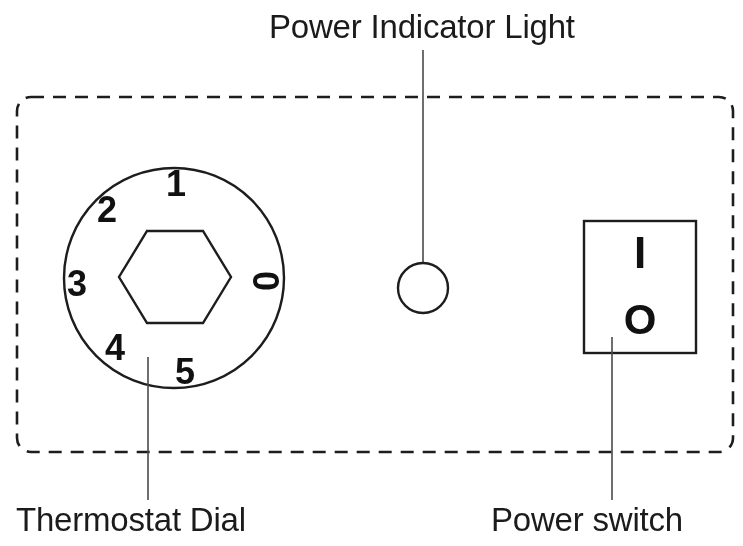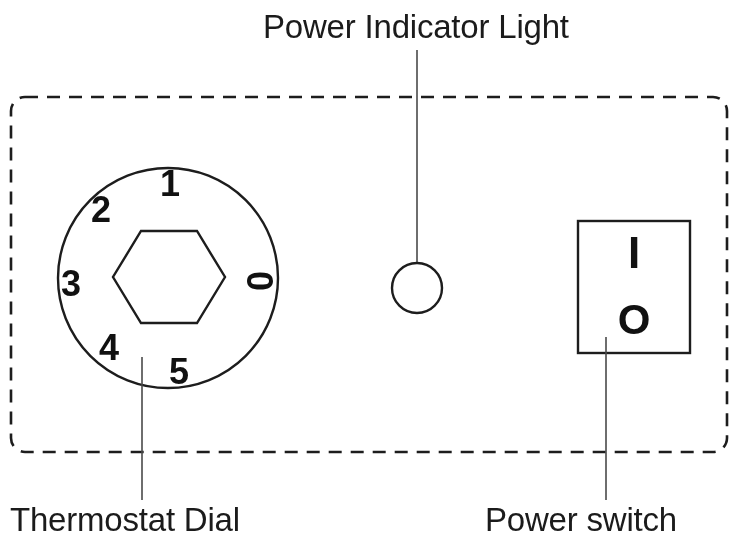--- a/index.html
+++ b/index.html
@@ -10,21 +10,21 @@
   body {
     width: 743px;
     height: 546px;
     position: relative;
     overflow: hidden;
     font-family: "Liberation Sans", "DejaVu Sans", sans-serif;
     color: #1a1a1a;
   }
   #diagram-root {
     position: absolute;
-    left: 0;
+    left: 6px;
     top: 0;
     width: 663px;
     height: 546px;
   }
   svg#appliance-diagram {
     display: block;
     width: 743px;
     height: 546px;
   }
   .label-text {

